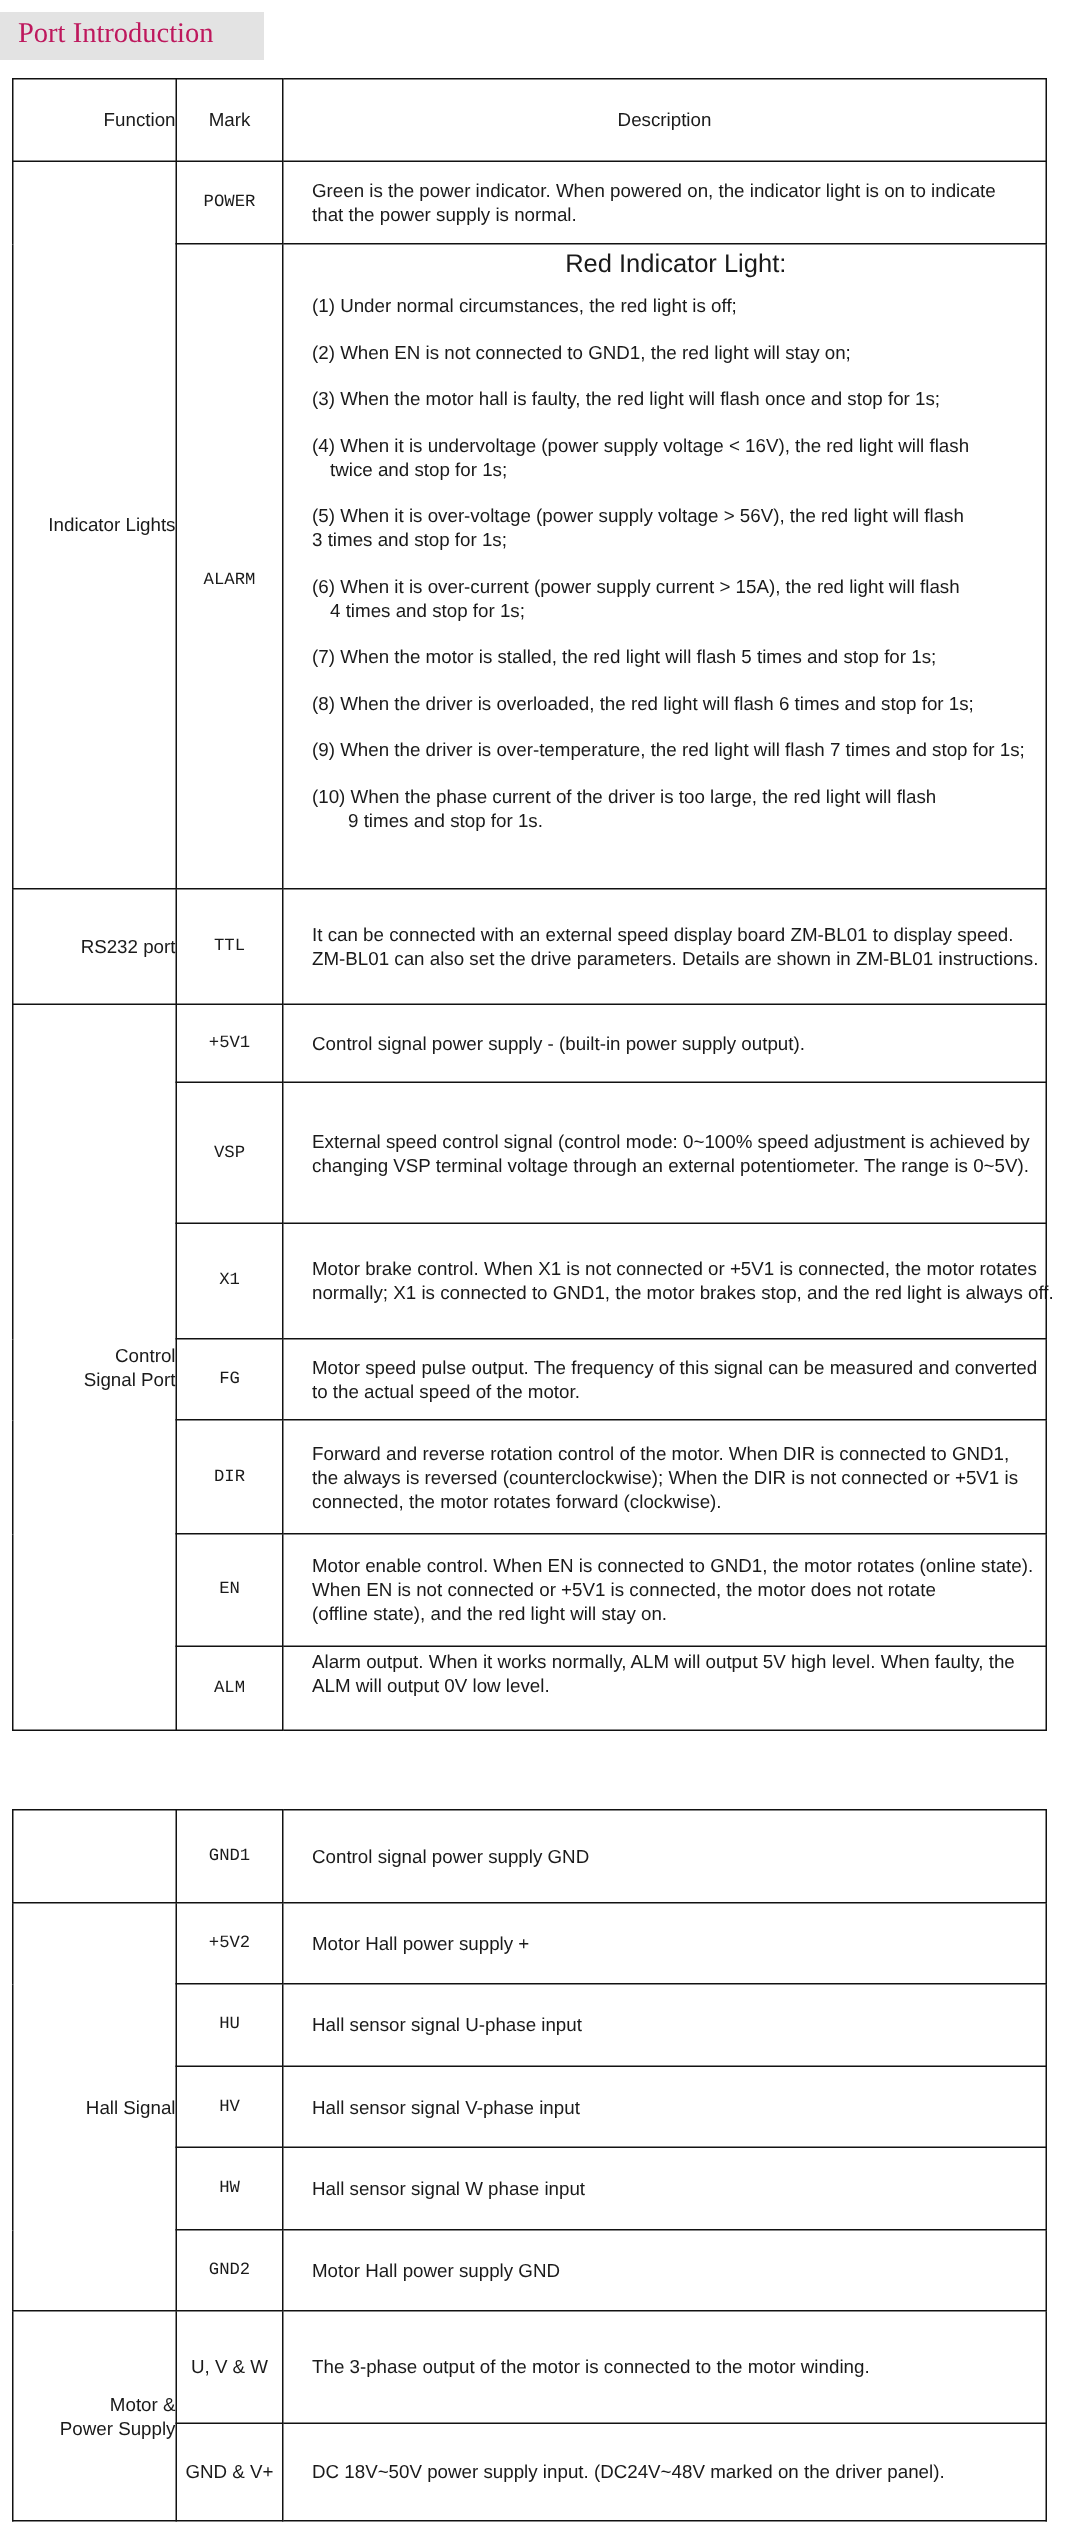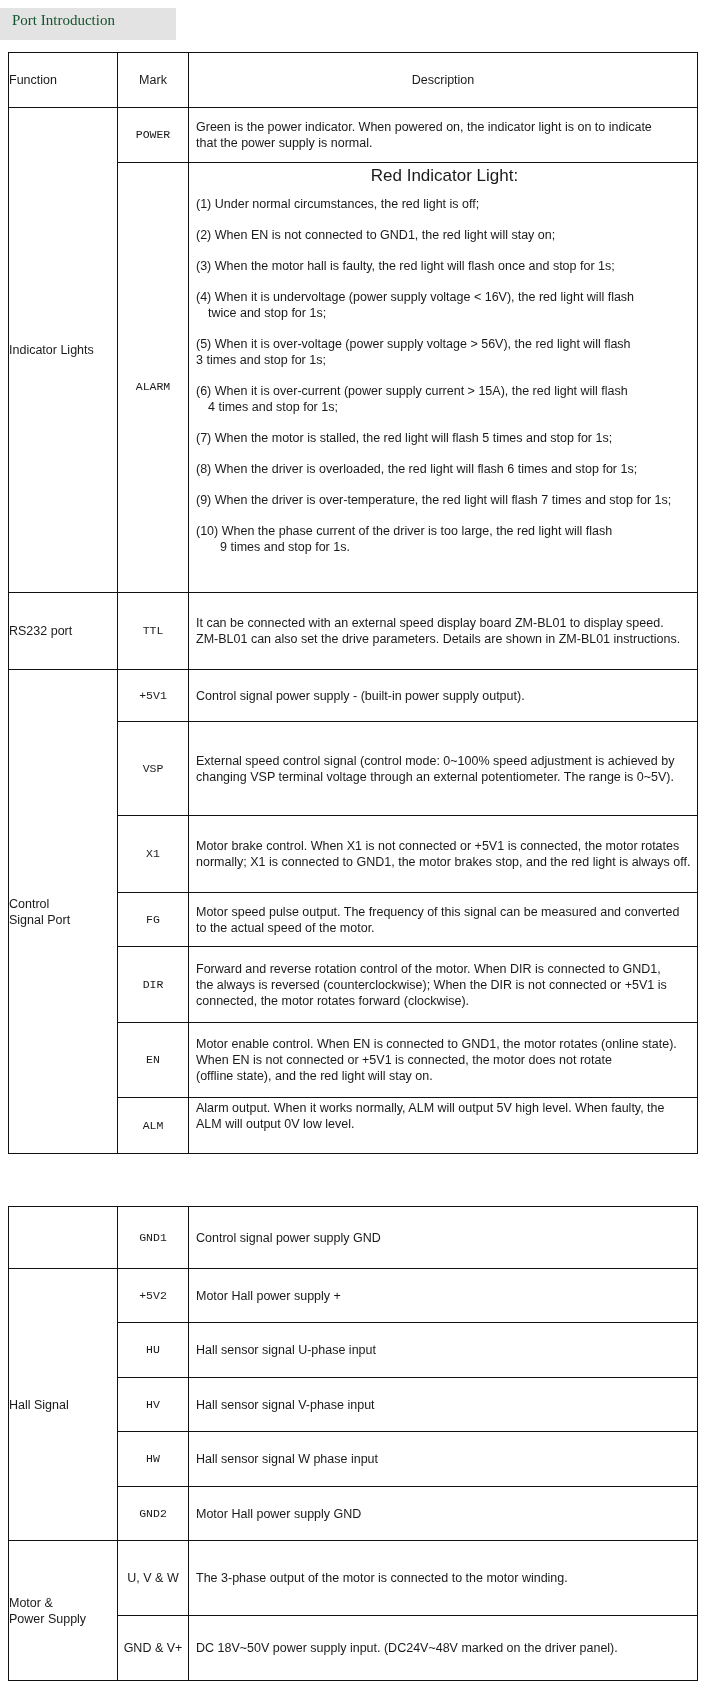--- a/index.html
+++ b/index.html
@@ -1,28 +1,28 @@
 <!DOCTYPE html>
 <html><head>
   <meta charset="utf-8">
   <style>
     html, body { margin: 0; padding: 0; background: #ffffff; }
     body { width: 722px; height: 1682px; position: relative; overflow: hidden;
            font-family: "Liberation Sans", sans-serif; color: #1a1a1a; }
     .title-box { position: absolute; left: 0; top: 8px; width: 176px; height: 32px;
                  background: #e3e3e3; }
     .title-text { position: absolute; left: 12px; top: 4px; font-family: "Liberation Serif", "DejaVu Serif", serif;
-                  font-size: 15px; color: #14532d; white-space: nowrap; }
+                  font-size: 19px; color: #be185d; white-space: nowrap; }
     table { position: absolute; left: 8px; border-collapse: collapse; table-layout: fixed;
             width: 690px; }
     td { border: 1.5px solid #111; padding: 0; font-size: 12.5px; line-height: 16px;
          vertical-align: middle; }
-    td.fn { text-align: left; width: 108px; }
+    td.fn { text-align: right; width: 108px; }
     td.mk { text-align: center; width: 70px; font-family: Liberation Mono, monospace; font-size: 11.5px; }
-    td.ds { padding-left: 7px; padding-right: 4px; }
+    td.ds { padding-left: 19px; padding-right: 4px; }
     .hdr { font-size: 12.5px; }
     .red-head { font-size: 17px; line-height: 22px; margin-top: 2px; margin-bottom: 9px; text-align: center; }
     .alarm-item { margin-bottom: 15px; }
     .alarm-item:last-child { margin-bottom: 4px; }
     .indent1 { padding-left: 12px; }
     .indent2 { padding-left: 24px; }
     .ds p { margin: 0; }
   </style>
 </head>
 <body>

